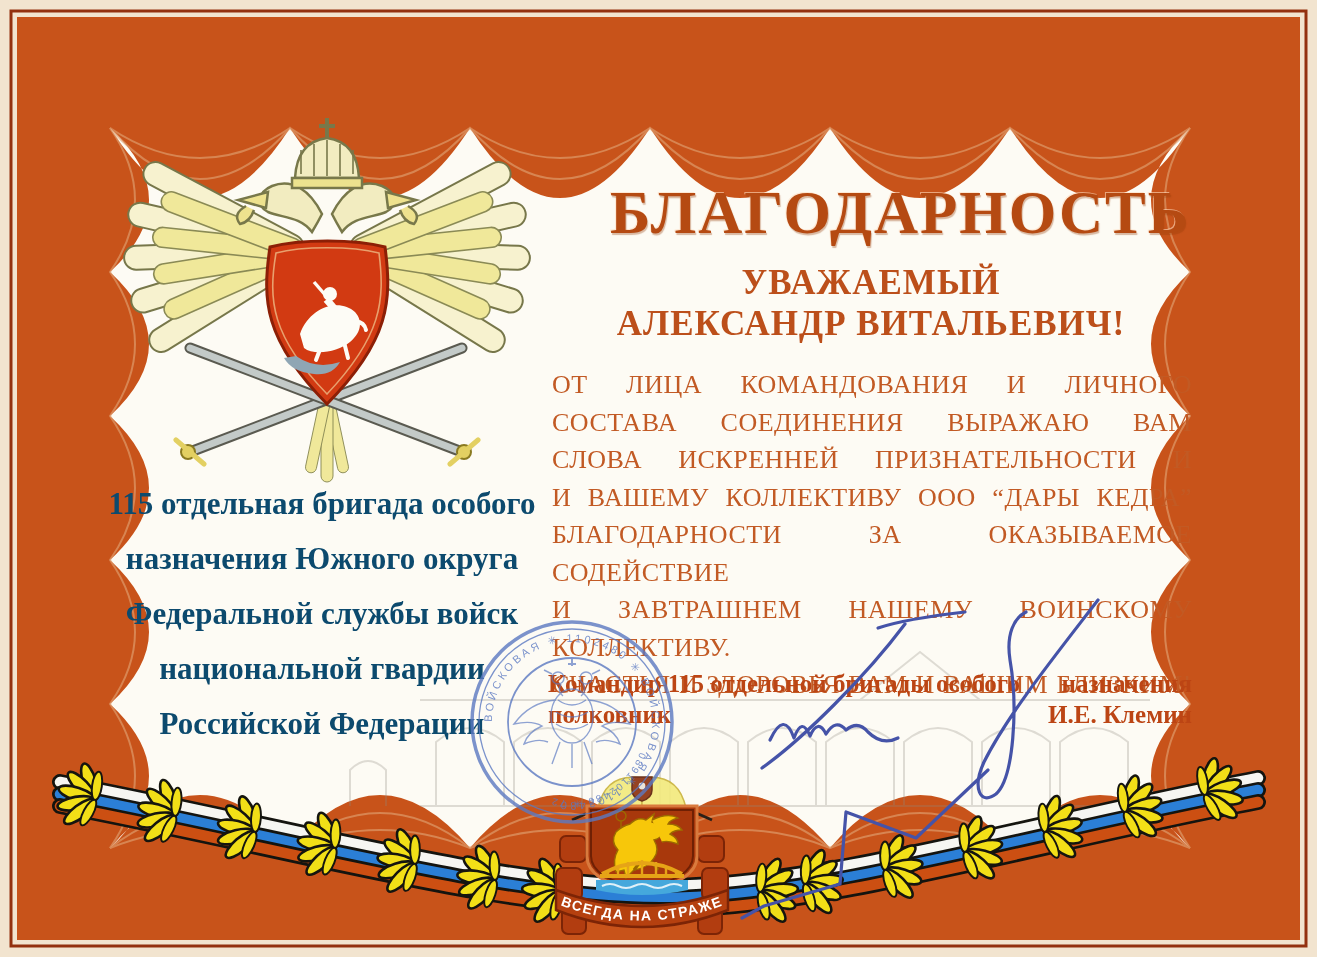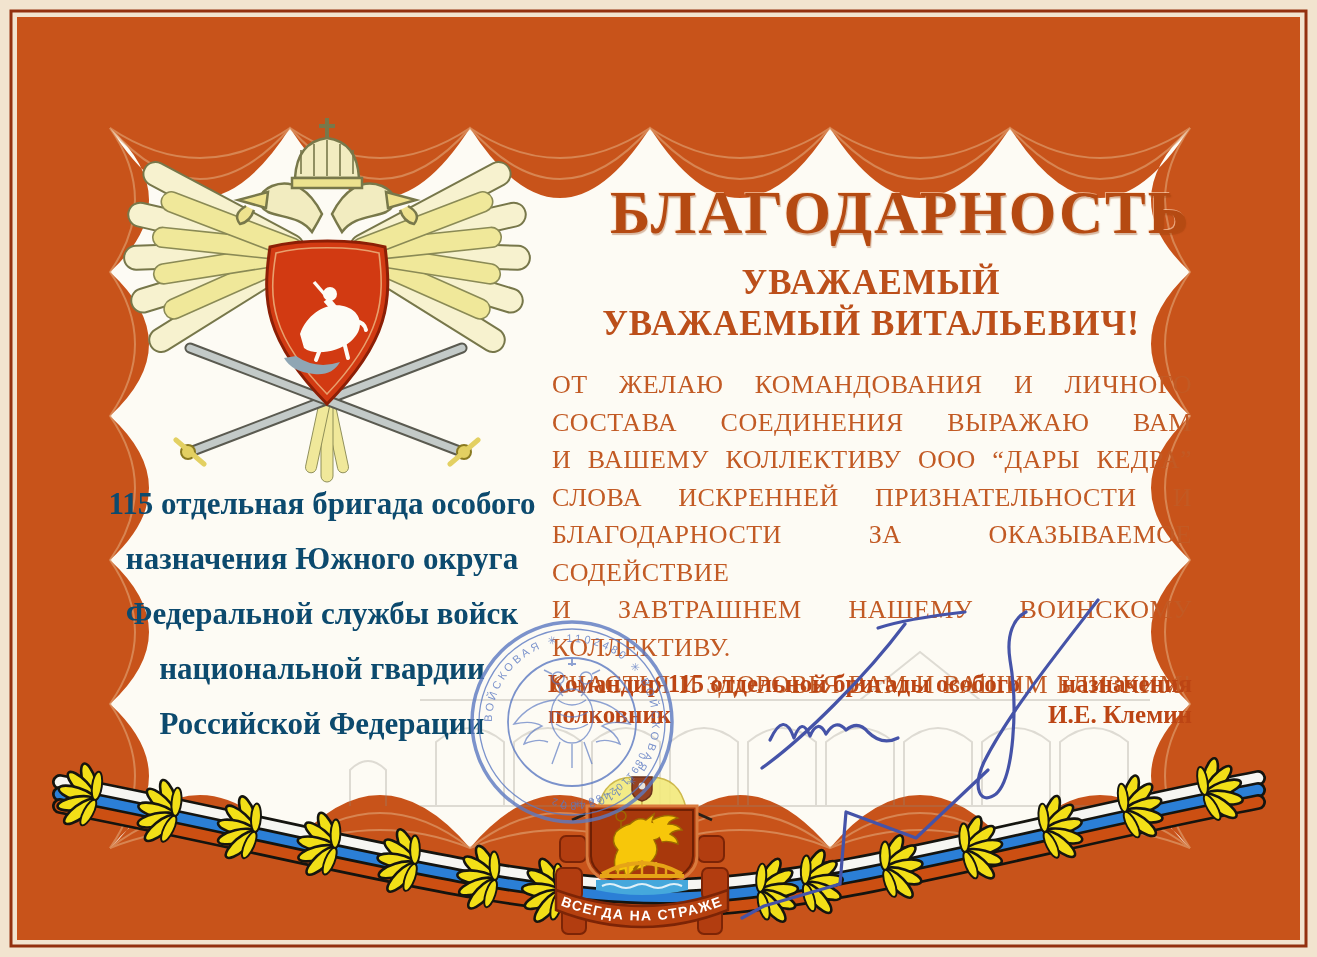--- a/index.html
+++ b/index.html
@@ -238,28 +238,28 @@
     <text font-family="Liberation Sans, sans-serif" font-size="14" font-weight="bold" fill="#ffffff" letter-spacing="1.5">
       <textPath href="#mottoPath" startOffset="50%" text-anchor="middle">ВСЕГДА НА СТРАЖЕ</textPath>
     </text>
   </g>
 </svg>
 
 <div class="txt title">БЛАГОДАРНОСТЬ</div>
 
 <div class="txt salutation">
   <div>УВАЖАЕМЫЙ</div>
-  <div>УВАЖАЕМЫЙ ВИТАЛЬЕВИЧ!</div>
+  <div>АЛЕКСАНДР ВИТАЛЬЕВИЧ!</div>
 </div>
 
 <div class="txt body-block">
-    <div>ОТ ЖЕЛАЮ КОМАНДОВАНИЯ И ЛИЧНОГО</div>
+    <div>ОТ ЛИЦА КОМАНДОВАНИЯ И ЛИЧНОГО</div>
     <div>СОСТАВА СОЕДИНЕНИЯ ВЫРАЖАЮ ВАМ</div>
+    <div>СЛОВА ИСКРЕННЕЙ ПРИЗНАТЕЛЬНОСТИ И</div>
     <div>И ВАШЕМУ КОЛЛЕКТИВУ ООО “ДАРЫ КЕДРА”</div>
-    <div>СЛОВА ИСКРЕННЕЙ ПРИЗНАТЕЛЬНОСТИ И</div>
     <div>БЛАГОДАРНОСТИ ЗА ОКАЗЫВАЕМОЕ СОДЕЙСТВИЕ</div>
     <div>И ЗАВТРАШНЕМ НАШЕМУ ВОИНСКОМУ КОЛЛЕКТИВУ.</div>
     <div>СЧАСТЬЯ И ЗДОРОВЬЯ ВАМ И ВАШИМ БЛИЗКИМ!</div>
   </div>
 
 <div class="txt unit-block">
     <div>115 отдельная бригада особого</div>
     <div>назначения Южного округа</div>
     <div>Федеральной службы войск</div>
     <div>национальной гвардии</div>

